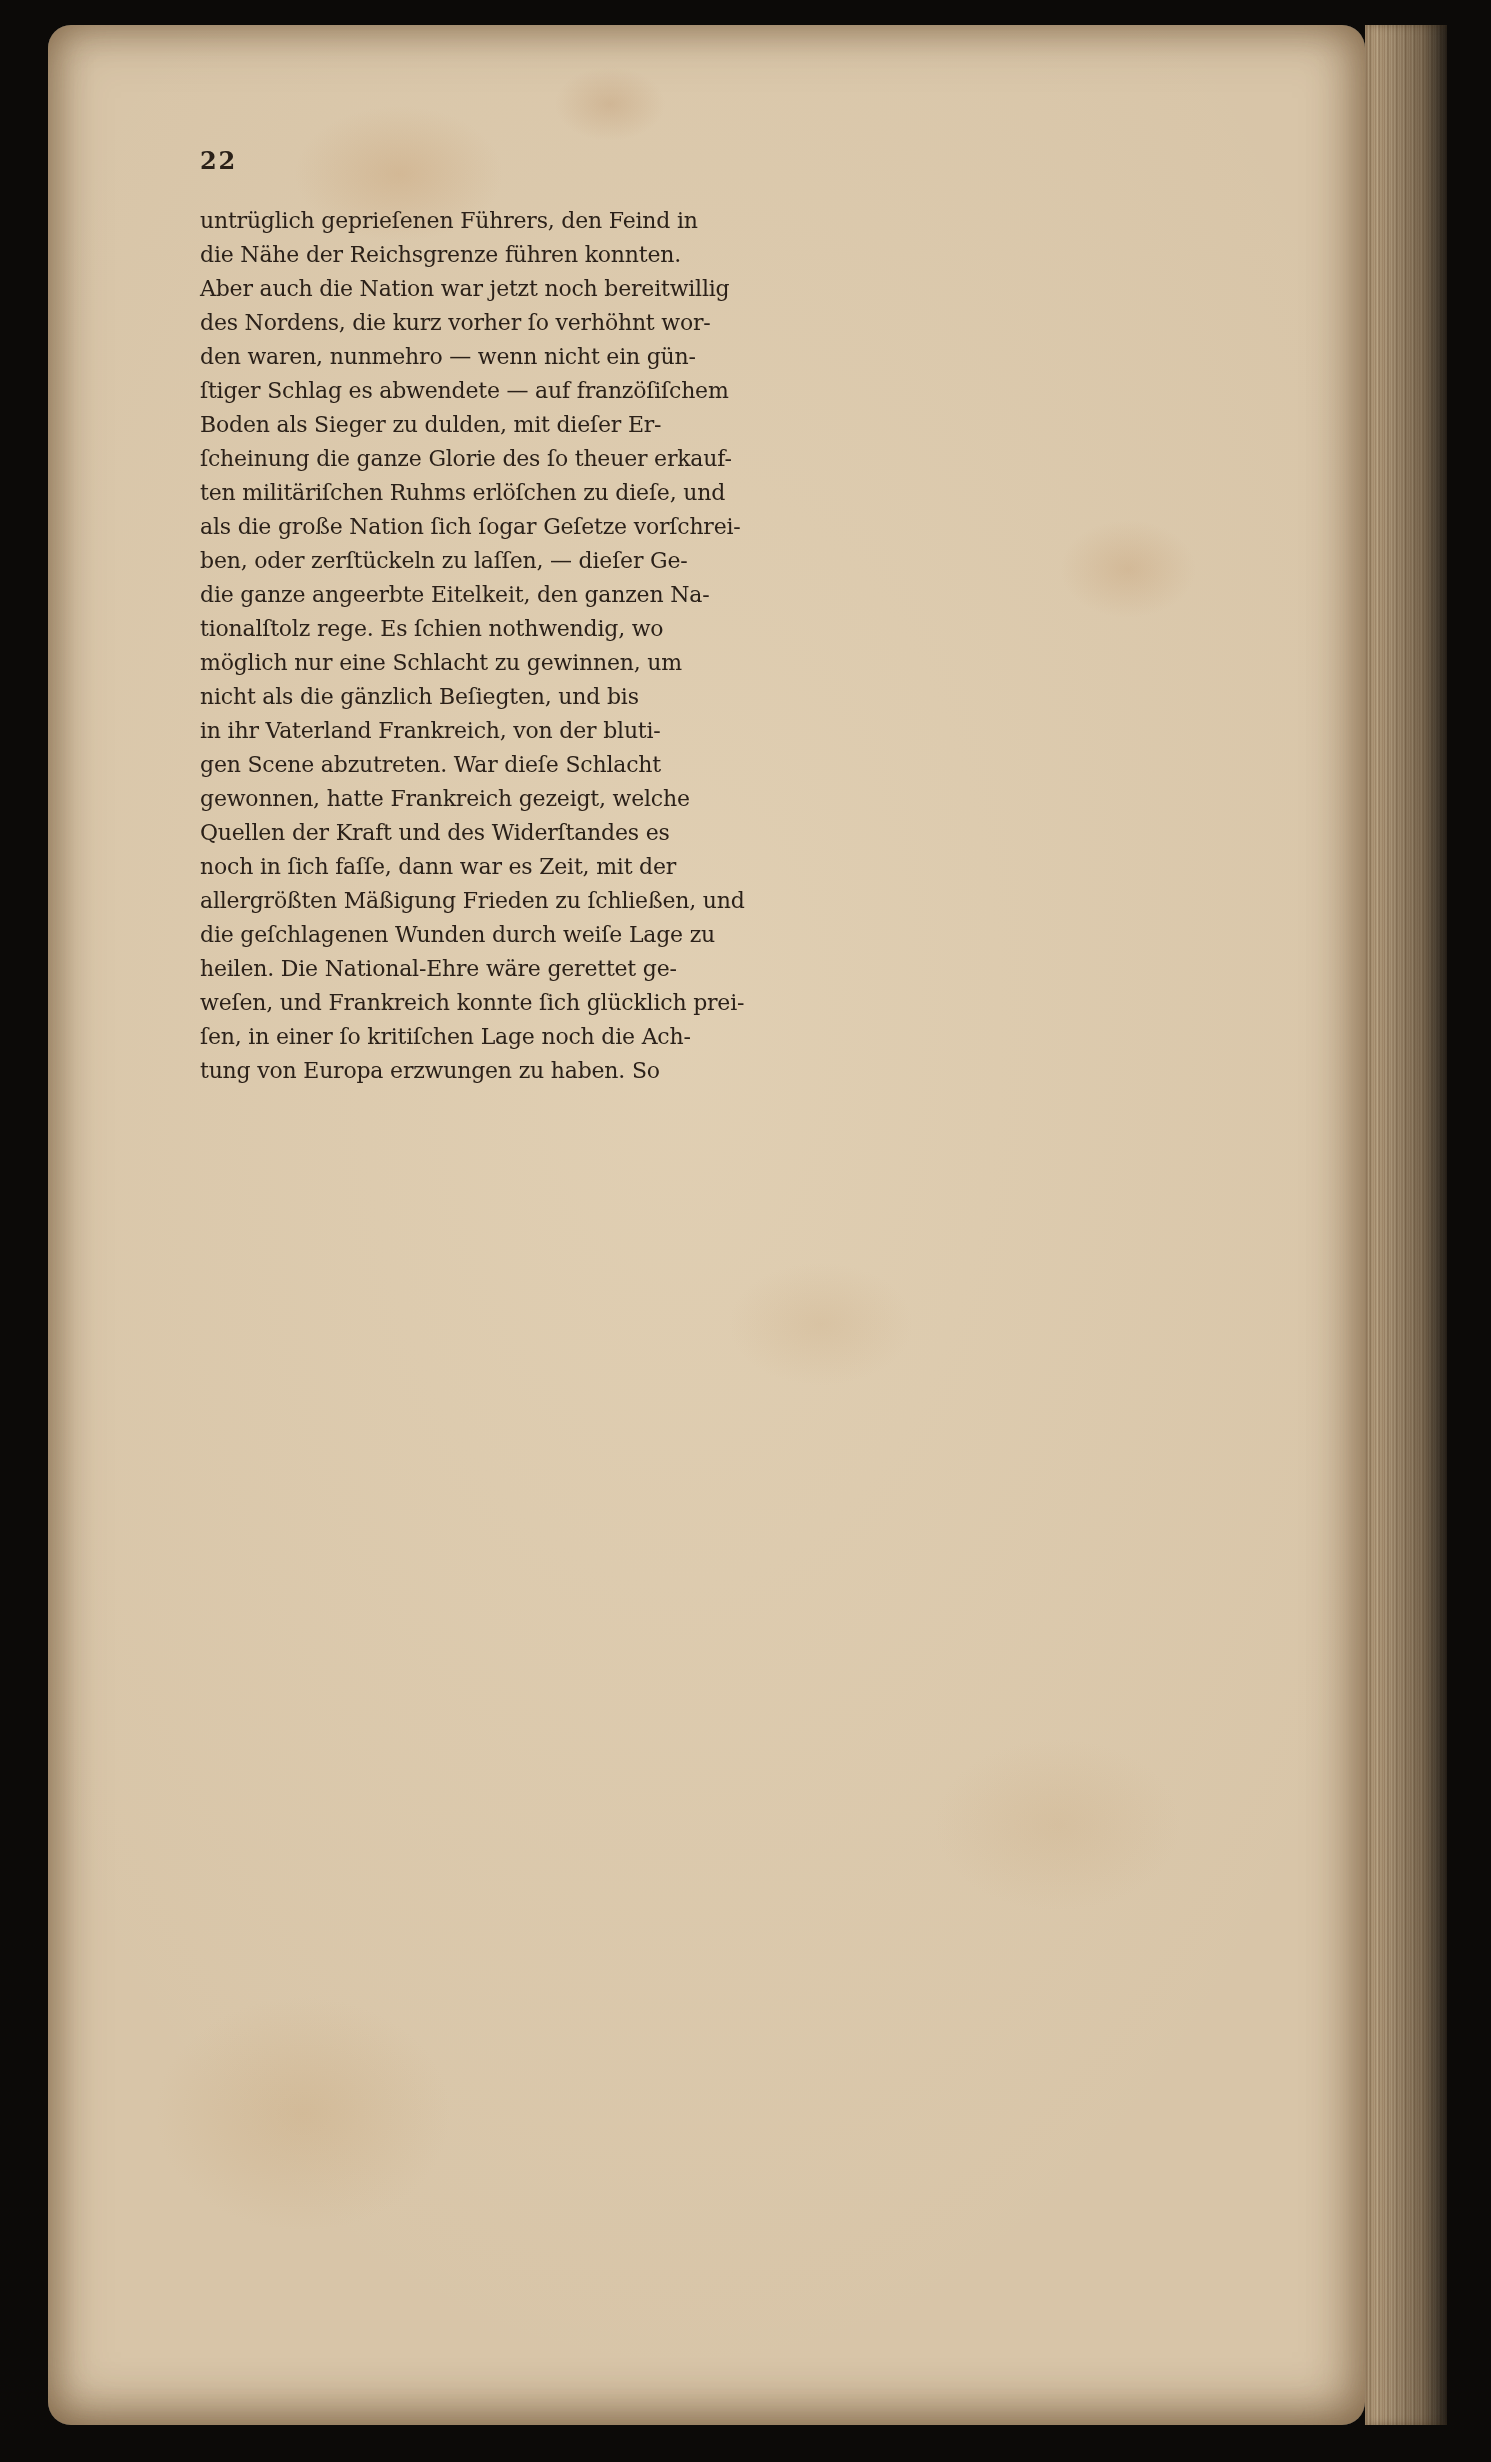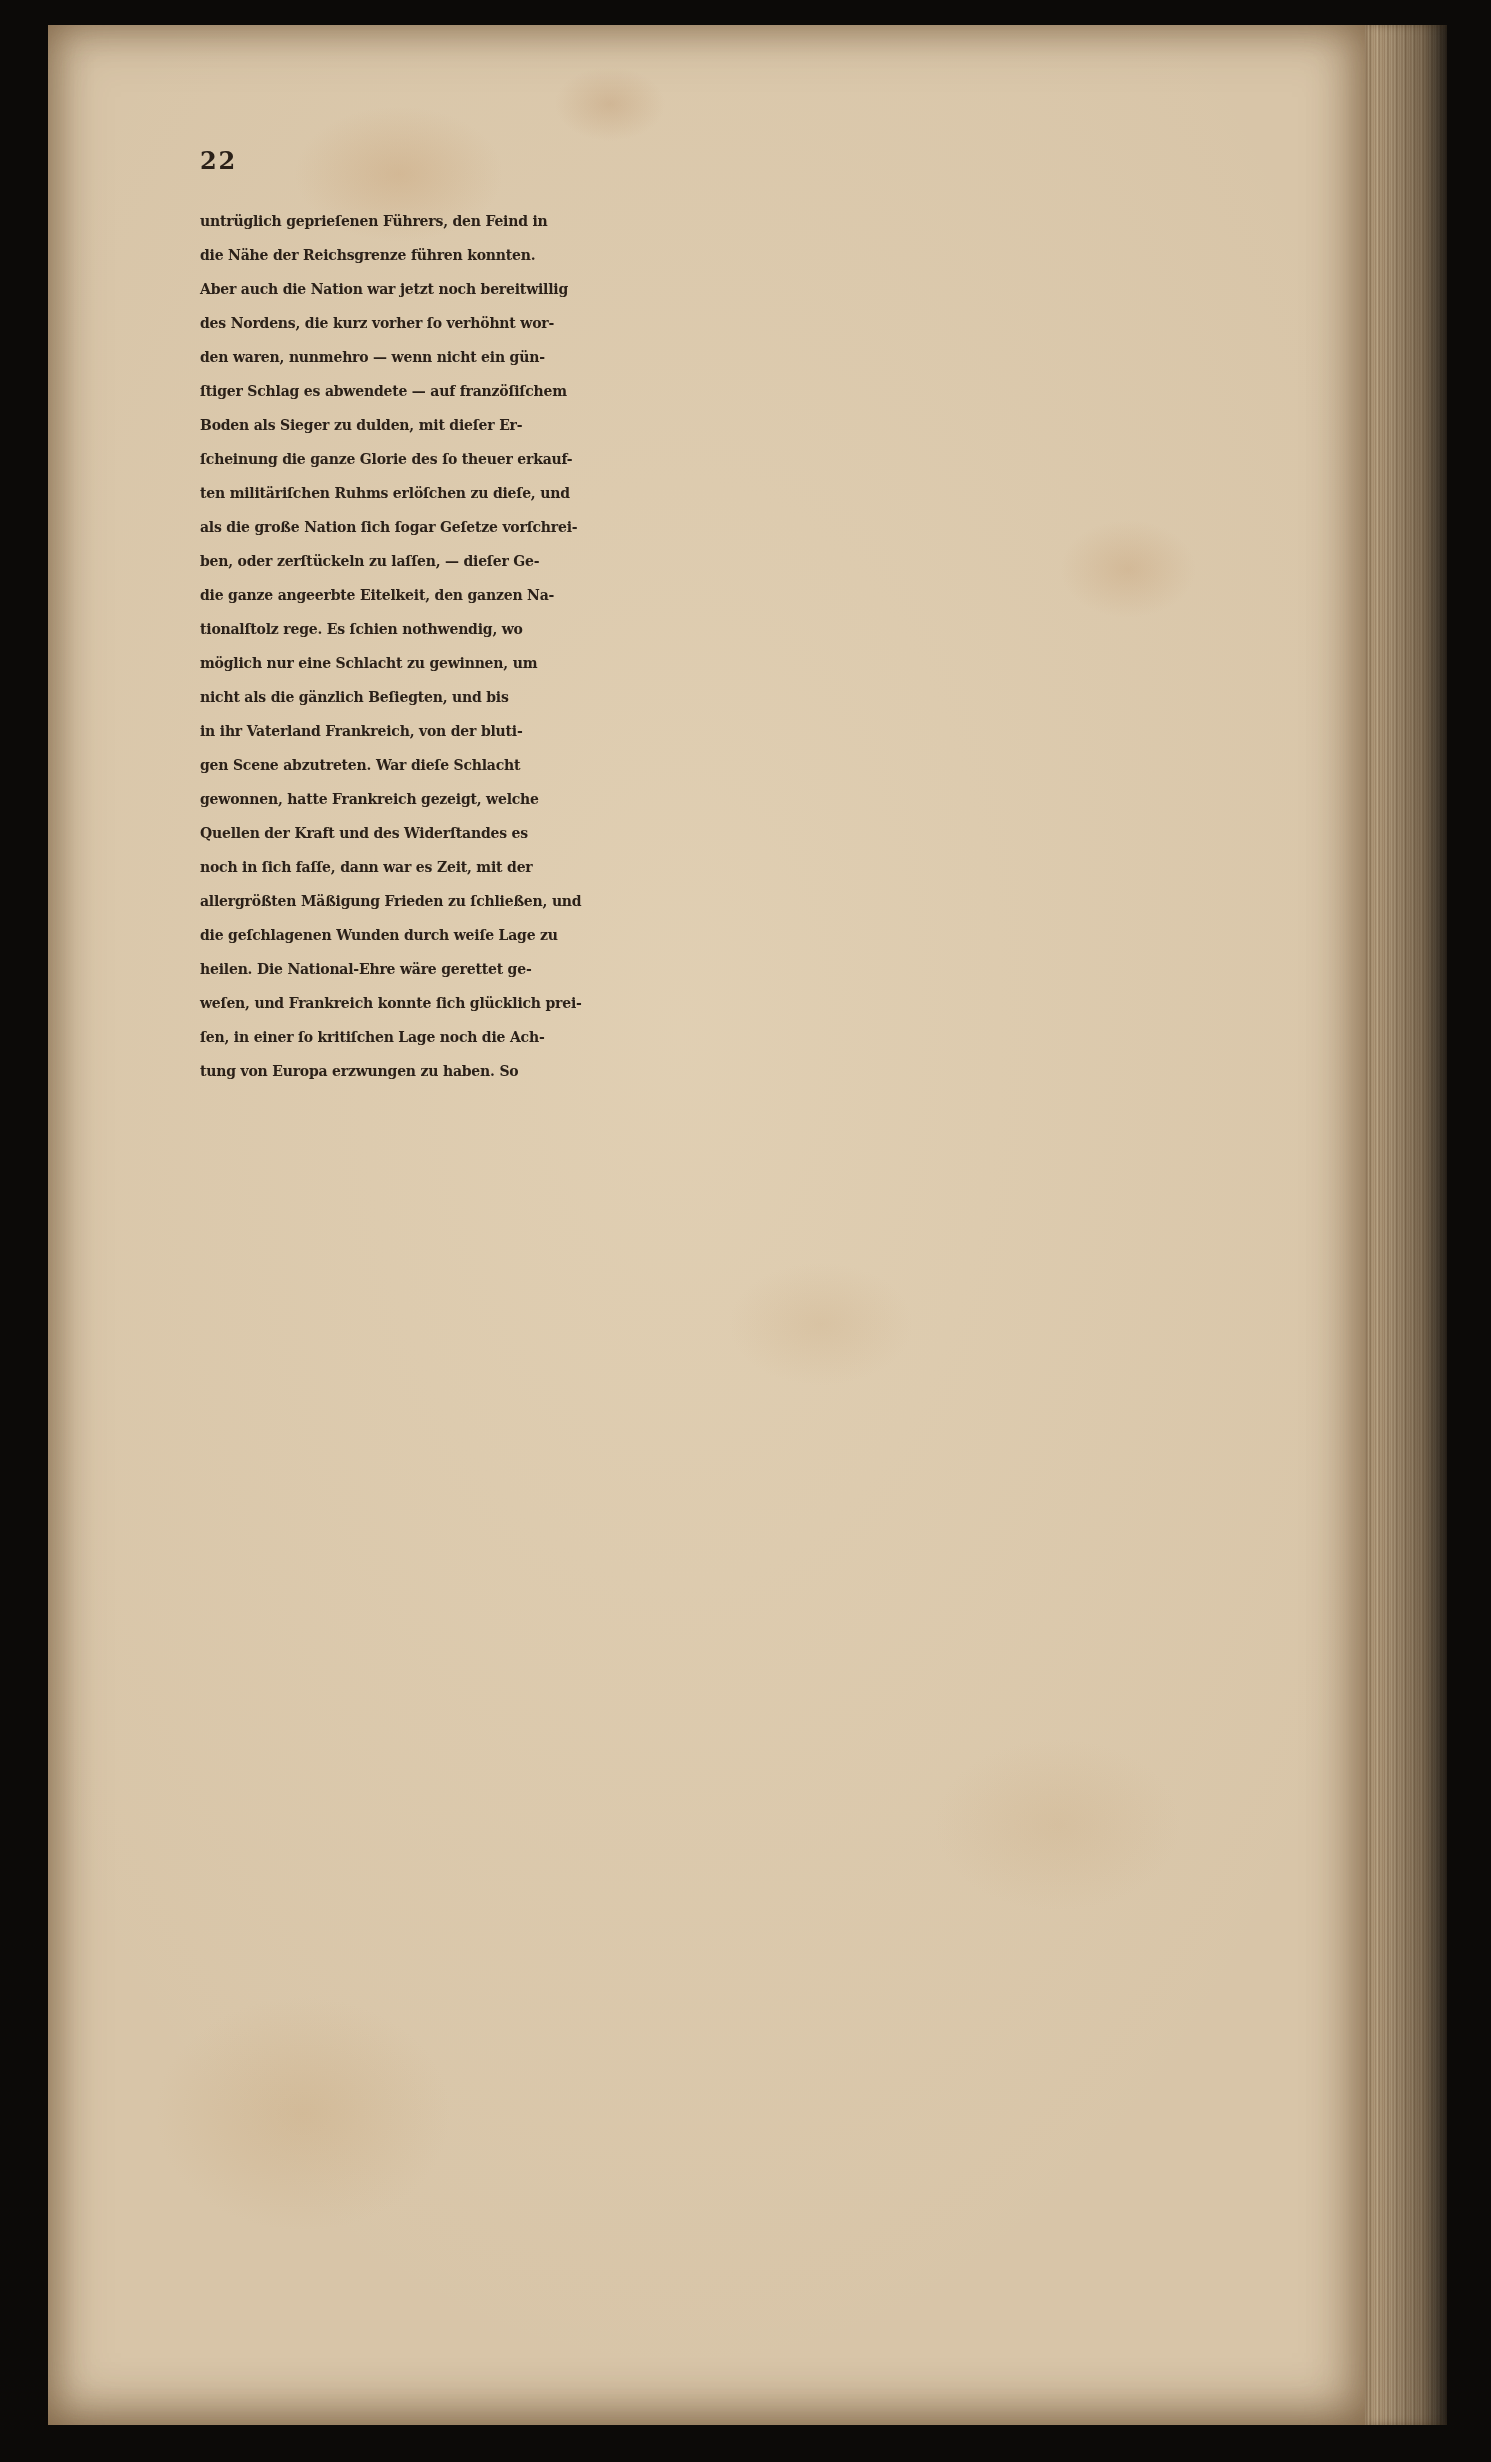--- a/index.html
+++ b/index.html
@@ -35,20 +35,21 @@
       radial-gradient(ellipse 79px 53px at 562px 79px, rgba(180,135,92,0.28), transparent 70%),
       radial-gradient(ellipse 211px 167px at 255px 2089px, rgba(198,165,122,0.35), transparent 70%),
       radial-gradient(ellipse 132px 88px at 773px 1299px, rgba(193,156,112,0.20), transparent 70%),
       radial-gradient(ellipse 176px 123px at 1010px 1800px, rgba(197,163,120,0.22), transparent 70%),
       radial-gradient(ellipse 966px 1668px at 48% 42%, rgba(246,233,207,0.28), transparent 82%);
     box-shadow:
       inset 0 0 61px rgba(92,62,32,0.35),
       inset -16px 0 40px rgba(92,62,32,0.28),
       inset 0 -17.6px 44px rgba(92,62,32,0.25),
       inset 12.3px 0 31px rgba(92,62,32,0.22);
+    border-radius: 23px;
   }
 
   
   .fore-edge {
     position: absolute;
     left: 1365px;
     top: 24.6px;
     width: 82px;
     height: 2400px;
     background-image:
@@ -68,22 +69,22 @@
     letter-spacing: 1.8px;
     color: #2b2119;
   }
 
   .text-block {
     position: absolute;
     left: 152px;
     top: 179px;
     width: 549px;
     color: #2b2119;
-    font-size: 14px;
-    font-weight: bold;
+    font-size: 22px;
+    font-weight: normal;
     letter-spacing: -0.2px;
   }
 
   .line {
     height: 34px;
     line-height: 34px;
     white-space: nowrap;
     text-align: justify;
     text-align-last: justify;
     

